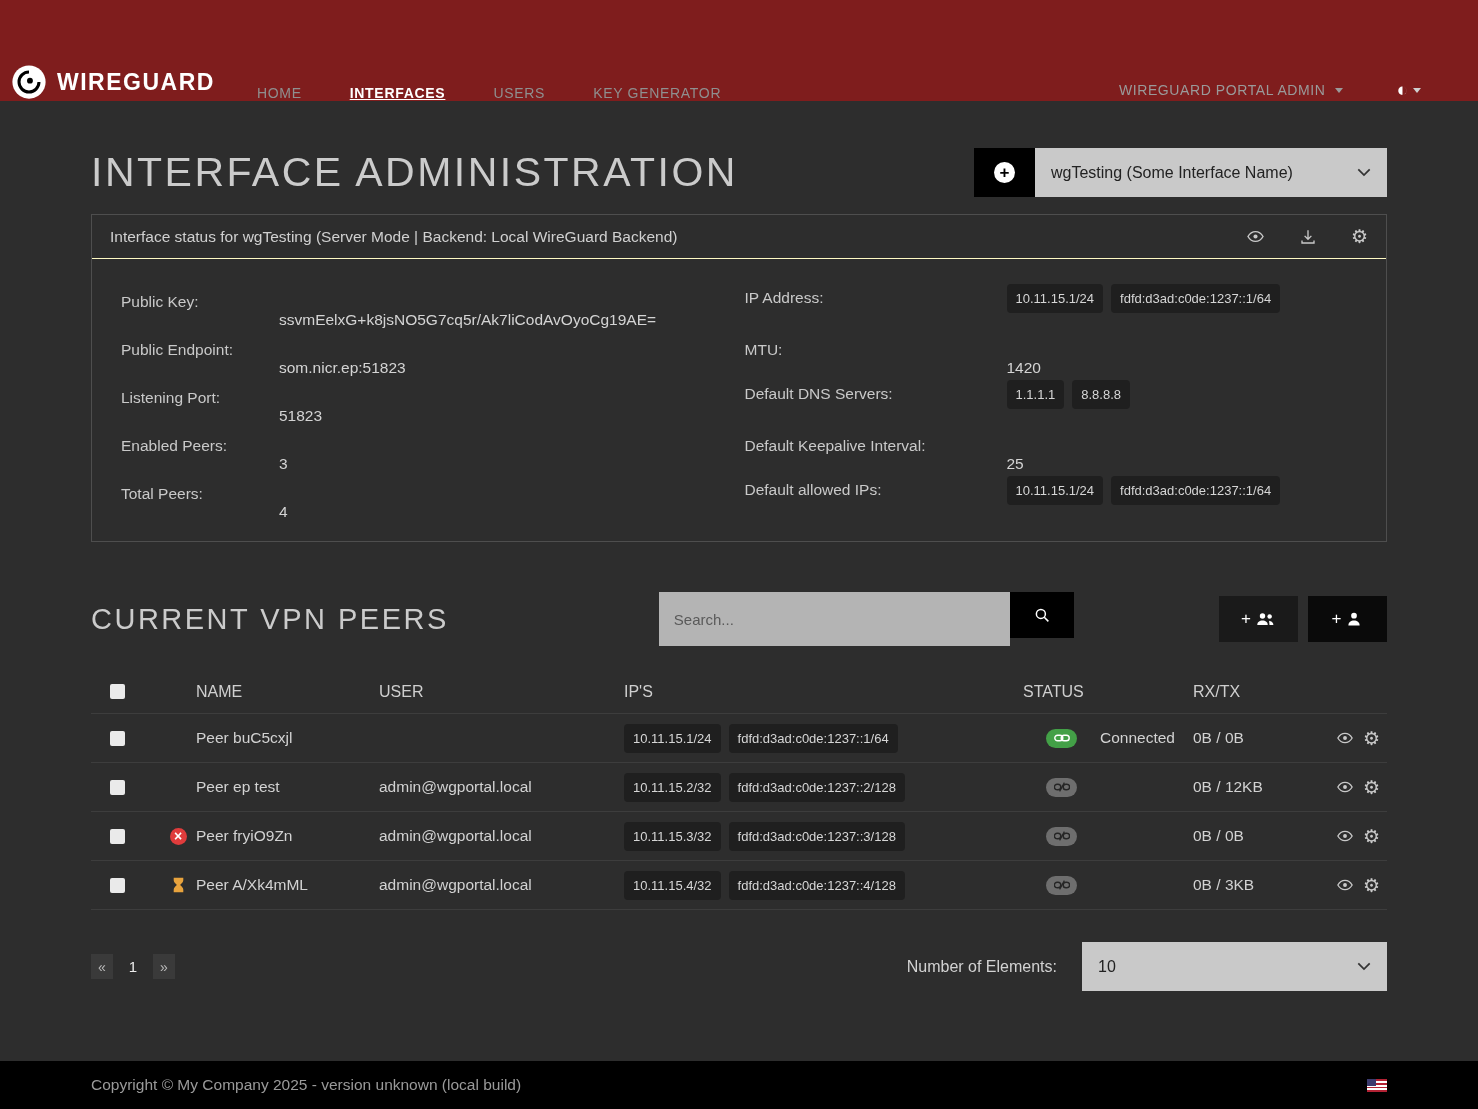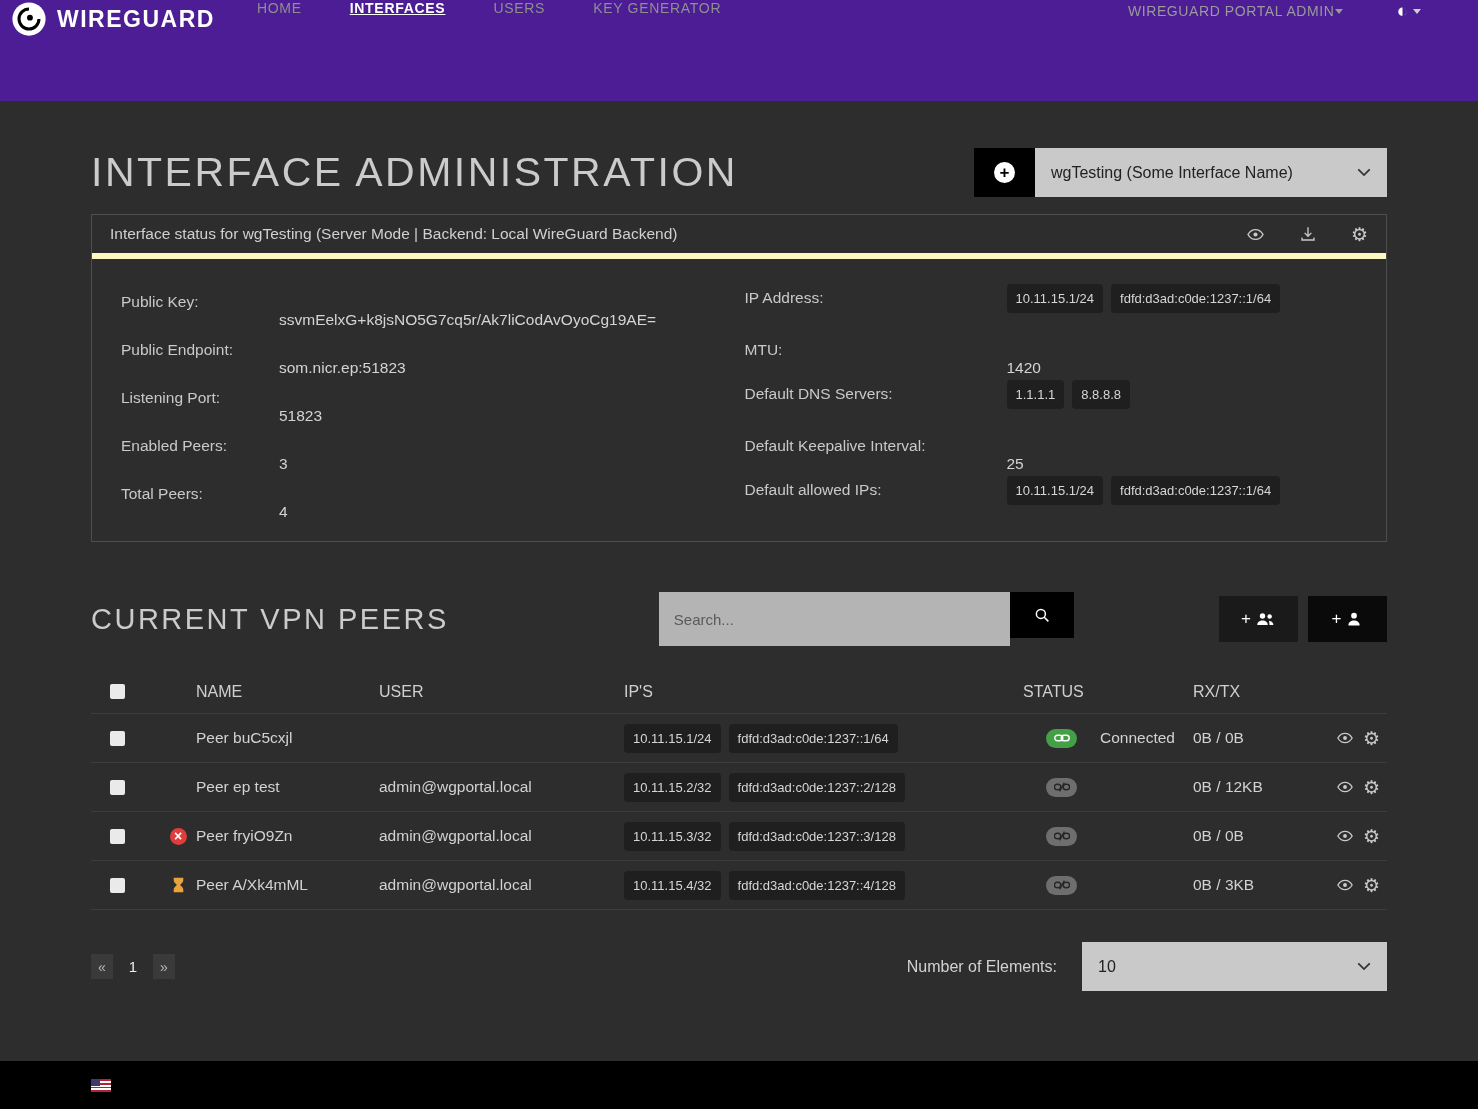--- a/index.html
+++ b/index.html
@@ -4,45 +4,45 @@
 <style>
   * { box-sizing: border-box; margin: 0; padding: 0; }
   html,body { background:#2d2d2d; }
   body {
     width:1478px; min-height:1109px; margin:0 auto;
     font-family:"Liberation Sans", sans-serif;
     color:#d2d2d2; display:flex; flex-direction:column;
   }
 
   
-  .navbar { height:101px; background:#4c1d95; display:flex; align-items:flex-start; padding:0 57px 0 10px; flex:0 0 auto; }
+  .navbar { height:101px; background:#7f1d1d; display:flex; align-items:flex-end; padding:0 57px 0 10px; flex:0 0 auto; }
   .brand { display:flex; align-items:center; gap:9px; color:#fff; cursor:pointer; }
   .brand-text { font-size:23px; font-weight:700; letter-spacing:1.5px; }
   .nav-items { display:flex; margin-left:42px; gap:48px; align-items:center; }
   .nav-item { font-size:14px; letter-spacing:.7px; color:#8f8f8f; cursor:pointer; }
   .nav-item.active { color:#fff; font-weight:700;text-decoration:underline; }
   .nav-right { margin-left:auto; display:flex; align-items:center; gap:54px; }
-  .user-menu { font-size:14px; letter-spacing:.6px; color:#9a9a9a; display:flex; align-items:center; gap:0; cursor:pointer; }
+  .user-menu { font-size:14px; letter-spacing:.6px; color:#9a9a9a; display:flex; align-items:center; gap:9px; cursor:pointer; }
   .caret { width:0; height:0; border-left:4px solid transparent; border-right:4px solid transparent; border-top:5px solid #9a9a9a; }
   .theme-toggle { color:#fff; font-size:19px; display:flex; align-items:center; gap:5px; cursor:pointer; }
   .theme-toggle .caret { border-top-color:#cfcfcf; }
 
   
   .main { flex:1 0 auto; padding:0 91px; }
   .page-head { margin-top:47px; display:flex; align-items:center; justify-content:space-between; }
   .page-title { font-size:41px; letter-spacing:2.5px; color:#cbcbcb; font-weight:500; }
   .iface-controls { display:flex; }
   .btn-add-iface { width:61px; height:49px; background:#000; display:flex; align-items:center; justify-content:center; cursor:pointer; }
   .plus-circle { width:21px; height:21px; background:#fff; color:#000; border-radius:50%; display:flex; align-items:center; justify-content:center; font-size:17px; font-weight:700; line-height:1; padding-bottom:1px; }
   .select { background:#c9c9c9; color:#222; height:49px; display:flex; align-items:center; justify-content:space-between; padding:0 16px; font-size:16px; cursor:pointer; }
   .iface-select { width:352px; }
 
   
   .card { margin-top:17px; border:1px solid #4e4e4e; }
-  .card-header { height:44px; display:flex; align-items:center; padding:0 18px; border-bottom:6px solid #fef9c3; font-size:15.5px; color:#d0d0d0; }
+  .card-header { height:44px; display:flex; align-items:center; padding:0 18px; border-bottom:1px solid #fef9c3; font-size:15.5px; color:#d0d0d0; }
   .card-actions { margin-left:auto; display:flex; gap:34px; align-items:center; }
   .icon-btn { cursor:pointer; display:flex; align-items:center; color:#c9c9c9; }
   .gear-glyph { font-size:19px; line-height:1; font-family:"DejaVu Sans", sans-serif; }
   .card-body { display:grid; grid-template-columns:1fr 1fr; padding:15px 18px 27px 29px; }
   .kv-row { display:grid; grid-template-columns:158px 1fr; height:48px; align-items:center; font-size:15.5px; }
   .col-right .kv-row { grid-template-columns:262px 1fr; }
   .kv-label { color:#c9c9c9; }
   .kv-value { color:#d4d4d4;margin-top:37px; }
   .badges { display:flex; gap:8px; }
   .badge { background:#1f1f1f; color:#d6d6d6; font-size:13px; padding:7px 9px; border-radius:4px; white-space:nowrap; }
@@ -398,14 +398,15 @@
         <svg viewBox="0 0 16 10" width="14" height="9">
             <path d="M1.5 1.5 8 8l6.5-6.5" fill="none" stroke="#333" stroke-width="2"></path>
           </svg>
       </div>
     </div>
   </div>
 
 </main>
 
 <footer class="footer">
+  <span>Copyright © My Company 2025 - version unknown (local build)</span>
   <span class="flag"></span>
 </footer>
 
 </body></html>

